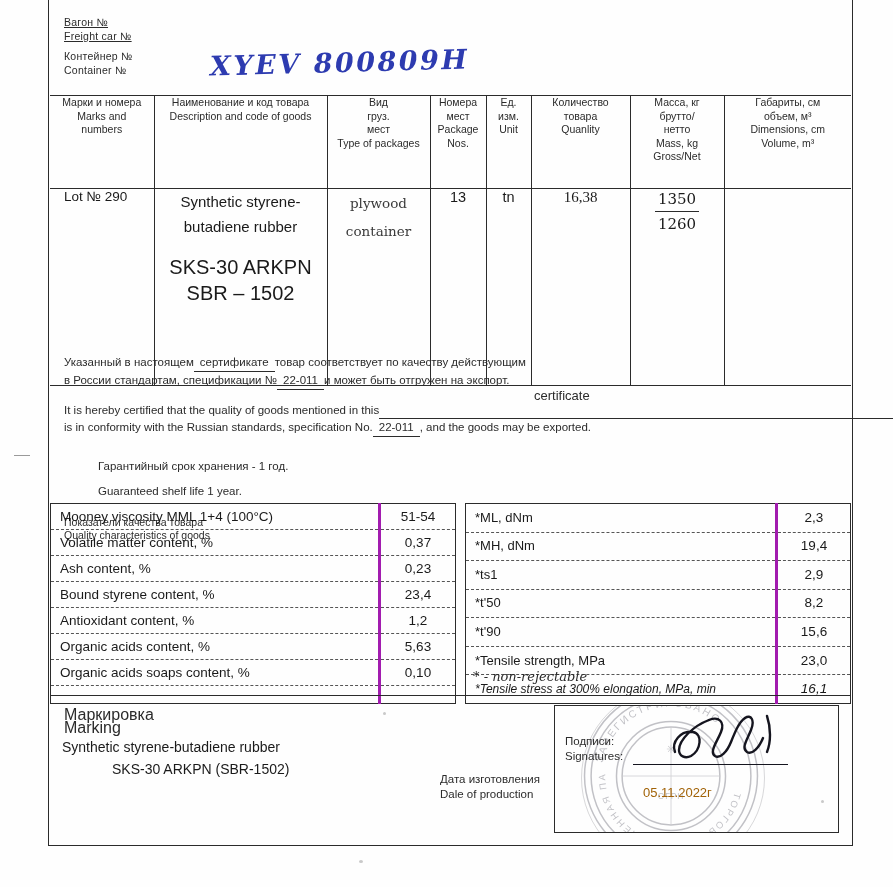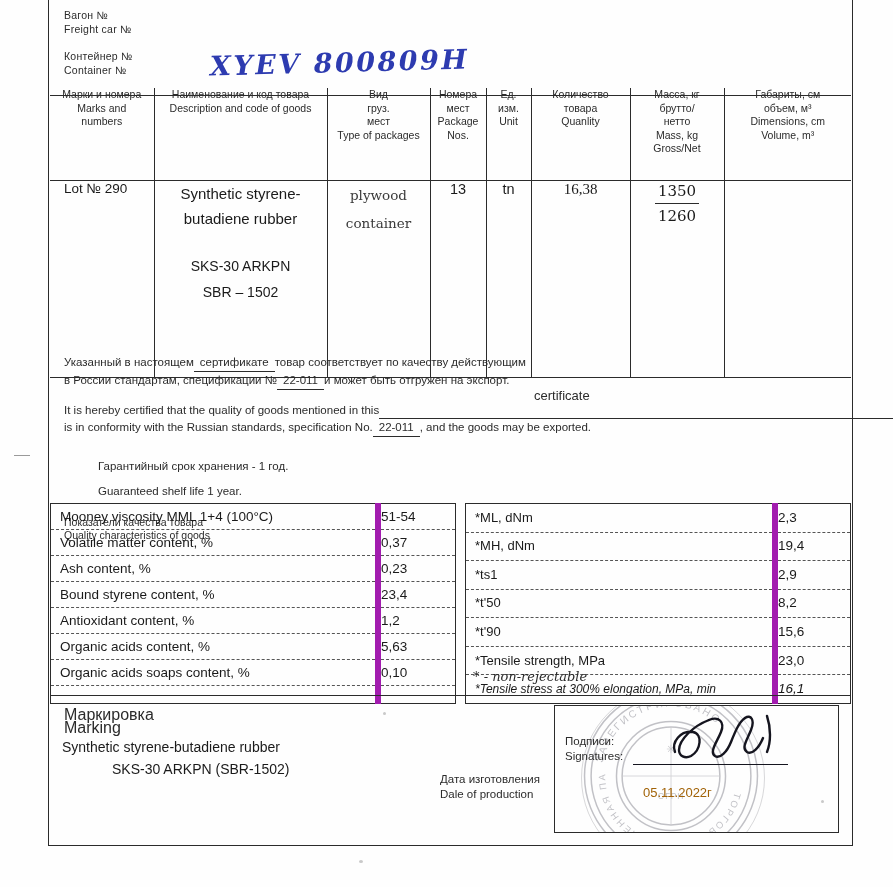--- a/index.html
+++ b/index.html
@@ -57,41 +57,41 @@
     border-bottom: 1.4px solid #2b2b2b;
   }
   .ident-label {
     position: absolute;
     font-size: 10.5px;
     line-height: 13.5px;
     letter-spacing: .25px;
     color: #2b2b2b;
     white-space: pre-line;
   }
-  .ident-freight { left: 14px; top: 9px; }
+  .ident-freight { left: 14px; top: 16px; text-decoration: underline; }
   .ident-container { left: 14px; top: 50px; }
   .handwritten {
     position: absolute;
     left: 160px;
     top: 47px;
     font-family: "DejaVu Serif", serif;
     font-style: italic;
     font-weight: bold;
     font-size: 27px;
     letter-spacing: 2.5px;
     color: #2d3bb0;
     transform: rotate(-1.6deg);
     white-space: nowrap;
   }
 
   
   .goods-table {
     position: absolute;
     left: 50px;
-    top: 88px;
+    top: 96px;
     width: 801px;
     border-collapse: collapse;
     table-layout: fixed;
   }
   .goods-table th, .goods-table td {
     border: 1px solid #2b2b2b;
     border-top: none;
     font-weight: normal;
     vertical-align: top;
     padding: 0;
@@ -117,21 +117,21 @@
     border-bottom: 1.5px solid #2b2b2b;
   }
   .gc.left-al { text-align: left; padding-left: 14px; font-size: 13.5px; }
   .serifcell {
     font-family: "DejaVu Serif", serif;
     font-size: 13.5px;
     color: #3a3a3a;
     line-height: 28px;
   }
   .prodname { line-height: 25px; font-size: 15px; }
-  .prodsub { margin-top: 22px; line-height: 26px; font-size: 14px; }
+  .prodsub { margin-top: 15px; line-height: 26px; font-size: 20px; }
   .numserif { font-family: Liberation Serif, serif; font-size: 15px; }
   .fraction {
     display: inline-block;
     font-family: "DejaVu Serif", serif;
     font-size: 15px;
     text-align: center;
     line-height: 21px;
   }
   .fraction .num { border-bottom: 1.1px solid #2b2b2b; padding: 0 3px 1px; }
   .fraction .den { padding-top: 2px; }
@@ -206,21 +206,22 @@
     color: #1a1a1a;
     height: 22px;
     padding: 1px 6px 2px 9px;
     vertical-align: middle;
     white-space: nowrap;
     overflow: hidden;
   }
   .qtable tr:last-child td { border-bottom: none; font-style: italic; }
   .qtable td.val {
     width: 74px;
-    border-left: 6px solid #a21caf;
+    text-align: center;
+    border-left: 3px solid #a21caf;
     padding-left: 0;
     padding-right: 0;
   }
   .qtable.right td.val { width: 72px; }
   .qtable.right td.lab { font-size: 13px; }
   .qtable.right td.lab.small { font-size: 12px; }
   .qtable.left { border-bottom: 1px solid #2b2b2b; }
   .filler-row td { border-bottom: none; height: 14px; }
 
   

